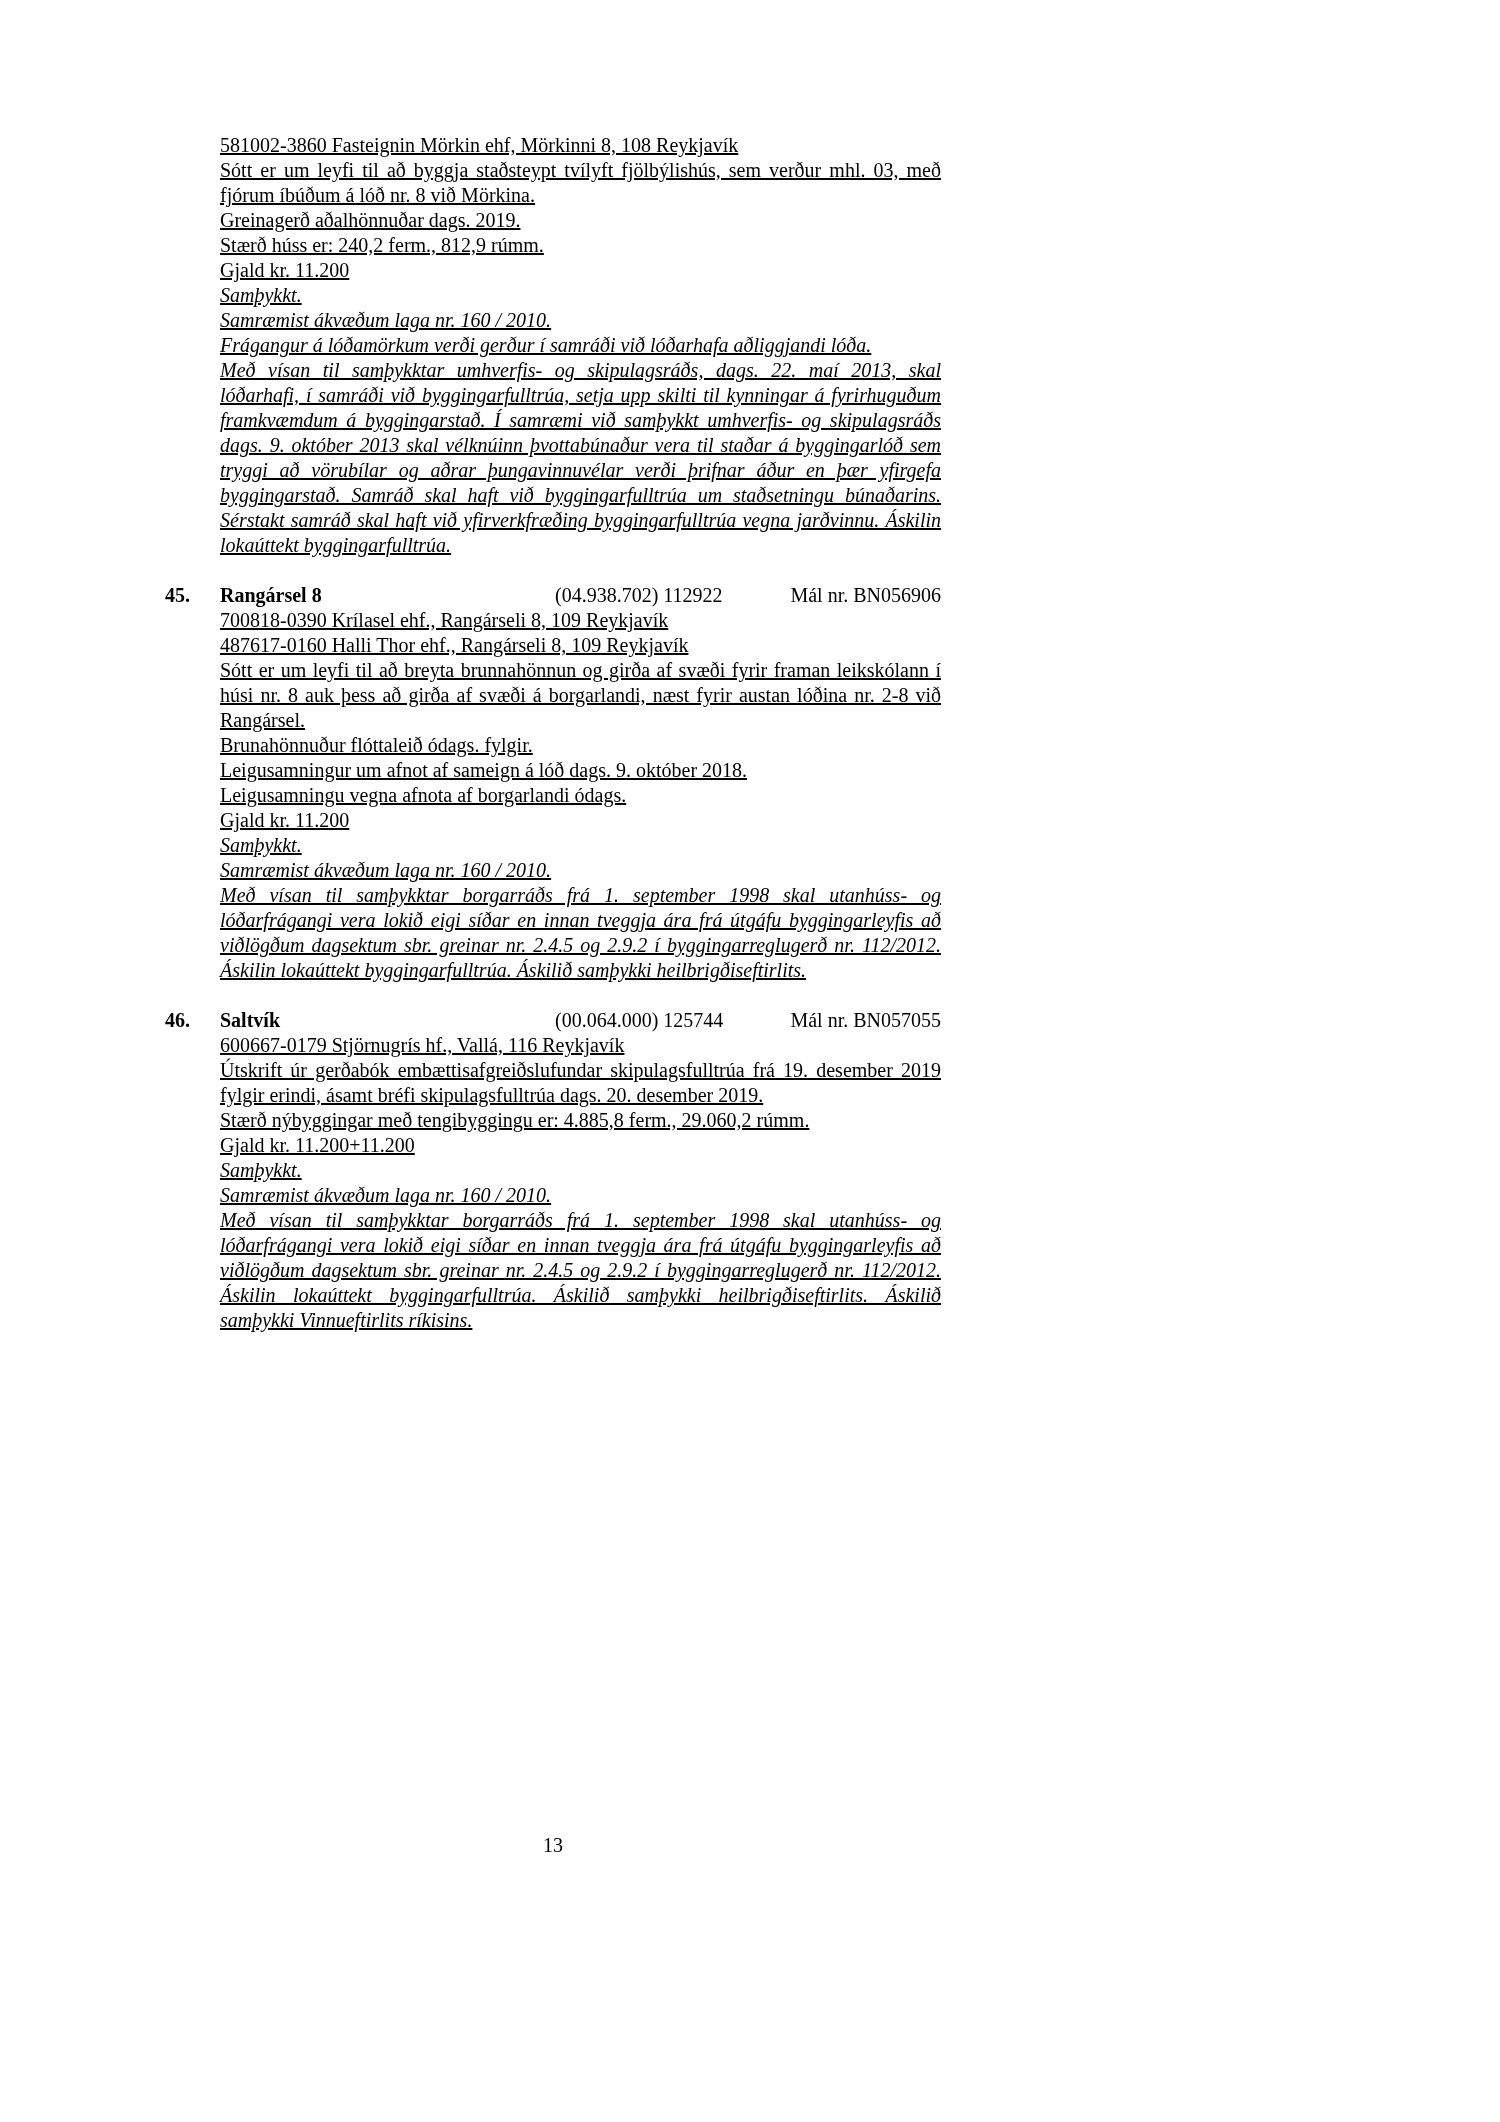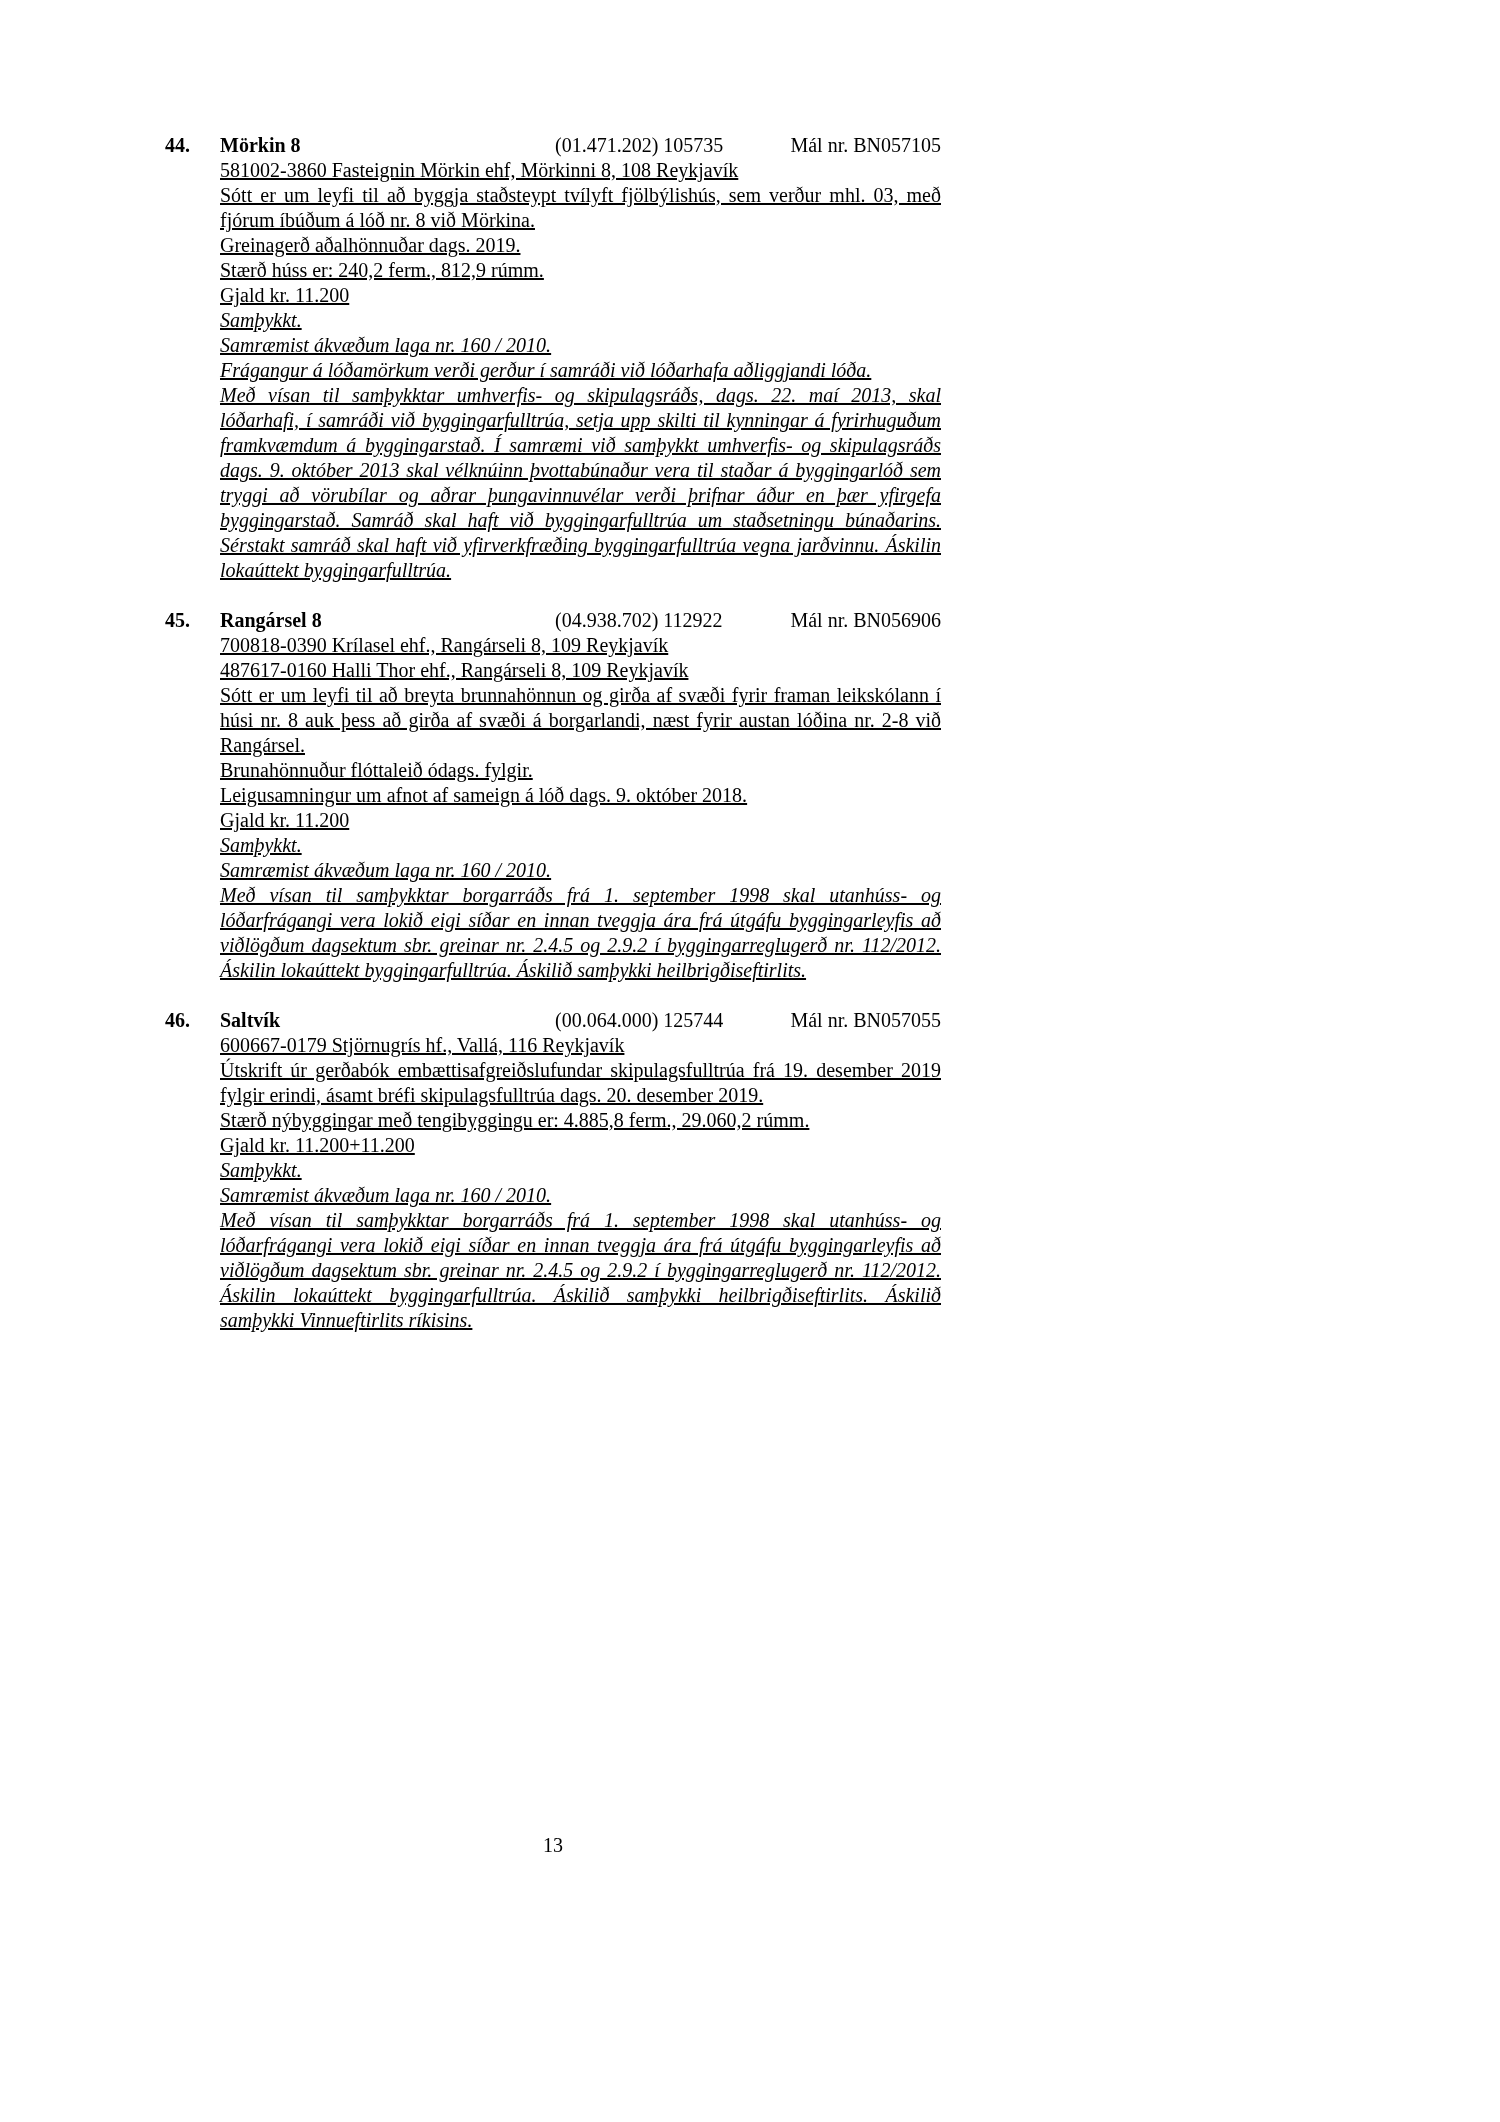--- a/index.html
+++ b/index.html
@@ -46,26 +46,20 @@
     text-align: center;
     font-size: 20px;
     line-height: 25px;
   }
 </style>
 </head>
 <body>
 
 <div class="page-content" id="content">
   <section class="item">
-    <div class="item-header">
-      <span class="num">44.</span>
-      <span class="title">Mörkin 8</span>
-      <span class="ref">(01.471.202) 105735</span>
-      <span class="case">Mál nr. BN057105</span>
-    </div>
     <div class="item-body">
         <p class="line">581002-3860 Fasteignin Mörkin ehf, Mörkinni 8, 108 Reykjavík</p>
         <p class="line">Sótt er um leyfi til að byggja staðsteypt tvílyft fjölbýlishús, sem verður mhl. 03, með fjórum íbúðum á lóð nr. 8 við Mörkina.</p>
         <p class="line">Greinagerð aðalhönnuðar dags. 2019.</p>
         <p class="line">Stærð húss er: 240,2 ferm., 812,9 rúmm.</p>
         <p class="line">Gjald kr. 11.200</p>
         <p class="line italic">Samþykkt.</p>
         <p class="line italic">Samræmist ákvæðum laga nr. 160 / 2010.</p>
         <p class="line italic">Frágangur á lóðamörkum verði gerður í samráði við lóðarhafa aðliggjandi lóða.</p>
         <p class="line italic">Með vísan til samþykktar umhverfis- og skipulagsráðs, dags. 22. maí 2013, skal lóðarhafi, í samráði við byggingarfulltrúa, setja upp skilti til kynningar á fyrirhuguðum framkvæmdum á byggingarstað. Í samræmi við samþykkt umhverfis- og skipulagsráðs dags. 9. október 2013 skal vélknúinn þvottabúnaður vera til staðar á byggingarlóð sem tryggi að vörubílar og aðrar þungavinnuvélar verði þrifnar áður en þær yfirgefa byggingarstað. Samráð skal haft við byggingarfulltrúa um staðsetningu búnaðarins. Sérstakt samráð skal haft við yfirverkfræðing byggingarfulltrúa vegna jarðvinnu. Áskilin lokaúttekt byggingarfulltrúa.</p>
@@ -78,20 +72,21 @@
       <span class="title">Rangársel 8</span>
       <span class="ref">(04.938.702) 112922</span>
       <span class="case">Mál nr. BN056906</span>
     </div>
     <div class="item-body">
         <p class="line">700818-0390 Krílasel ehf., Rangárseli 8, 109 Reykjavík</p>
         <p class="line">487617-0160 Halli Thor ehf., Rangárseli 8, 109 Reykjavík</p>
         <p class="line">Sótt er um leyfi til að breyta brunnahönnun og girða af svæði fyrir framan leikskólann í húsi nr. 8 auk þess að girða af svæði á borgarlandi, næst fyrir austan lóðina nr. 2-8 við Rangársel.</p>
         <p class="line">Brunahönnuður flóttaleið ódags. fylgir.</p>
         <p class="line">Leigusamningur um afnot af sameign á lóð dags. 9. október 2018.</p>
+        <p class="line">Leigusamningu vegna afnota af borgarlandi ódags.</p>
         <p class="line">Gjald kr. 11.200</p>
         <p class="line italic">Samþykkt.</p>
         <p class="line italic">Samræmist ákvæðum laga nr. 160 / 2010.</p>
         <p class="line italic">Með vísan til samþykktar borgarráðs frá 1. september 1998 skal utanhúss- og lóðarfrágangi vera lokið eigi síðar en innan tveggja ára frá útgáfu byggingarleyfis að viðlögðum dagsektum sbr. greinar nr. 2.4.5 og 2.9.2 í byggingarreglugerð nr. 112/2012. Áskilin lokaúttekt byggingarfulltrúa. Áskilið samþykki heilbrigðiseftirlits.</p>
       </div>
   </section>
 
   <section class="item">
     <div class="item-header">
       <span class="num">46.</span>

